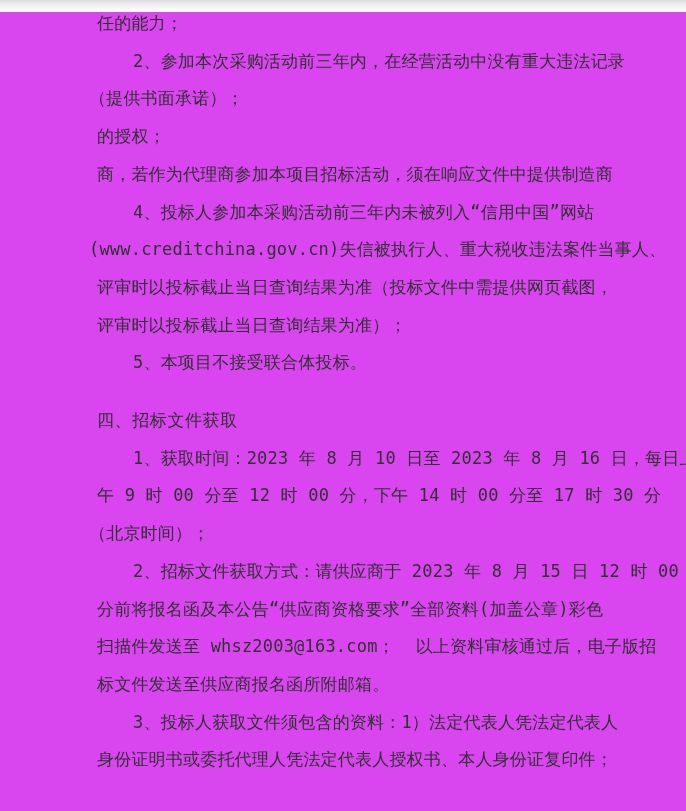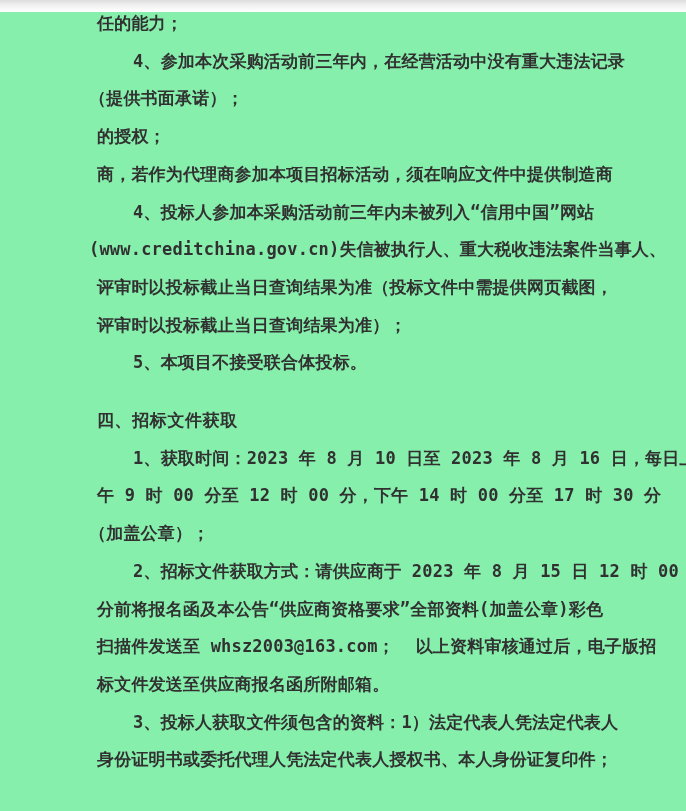--- a/index.html
+++ b/index.html
@@ -45,37 +45,37 @@
     margin-left: -8px;
   }
   .doc-line.heading {
     letter-spacing: 0.6px;
     margin-top: 20px;
   }
 </style>
 </head>
 <body>
 
-<div class="page" style="color: rgb(49, 49, 49); background: #86efac; font-weight: bold;">
+<div class="page" style="color: rgb(49, 49, 49); background: #d946ef;">
   <div class="top-strip"></div>
   <div class="doc-body">
       <div class="doc-line">任的能力；</div>
-      <div class="doc-line indent">4、参加本次采购活动前三年内，在经营活动中没有重大违法记录</div>
+      <div class="doc-line indent">2、参加本次采购活动前三年内，在经营活动中没有重大违法记录</div>
       <div class="doc-line hang">（提供书面承诺）；</div>
       <div class="doc-line">的授权；</div>
       <div class="doc-line">商，若作为代理商参加本项目招标活动，须在响应文件中提供制造商</div>
       <div class="doc-line indent">4、投标人参加本采购活动前三年内未被列入“信用中国”网站</div>
       <div class="doc-line hang">(www.creditchina.gov.cn)失信被执行人、重大税收违法案件当事人、</div>
       <div class="doc-line">评审时以投标截止当日查询结果为准（投标文件中需提供网页截图，</div>
       <div class="doc-line">评审时以投标截止当日查询结果为准）；</div>
       <div class="doc-line indent">5、本项目不接受联合体投标。</div>
       <div class="doc-line heading">四、招标文件获取</div>
       <div class="doc-line indent">1、获取时间：2023 年 8 月 10 日至 2023 年 8 月 16 日，每日上</div>
       <div class="doc-line">午 9 时 00 分至 12 时 00 分，下午 14 时 00 分至 17 时 30 分</div>
-      <div class="doc-line hang">（加盖公章）；</div>
+      <div class="doc-line hang">（北京时间）；</div>
       <div class="doc-line indent">2、招标文件获取方式：请供应商于 2023 年 8 月 15 日 12 时 00</div>
       <div class="doc-line">分前将报名函及本公告“供应商资格要求”全部资料(加盖公章)彩色</div>
       <div class="doc-line">扫描件发送至 whsz2003@163.com；  以上资料审核通过后，电子版招</div>
       <div class="doc-line">标文件发送至供应商报名函所附邮箱。</div>
       <div class="doc-line indent">3、投标人获取文件须包含的资料：1）法定代表人凭法定代表人</div>
       <div class="doc-line">身份证明书或委托代理人凭法定代表人授权书、本人身份证复印件；</div>
     </div>
 </div>
 
 </body></html>

